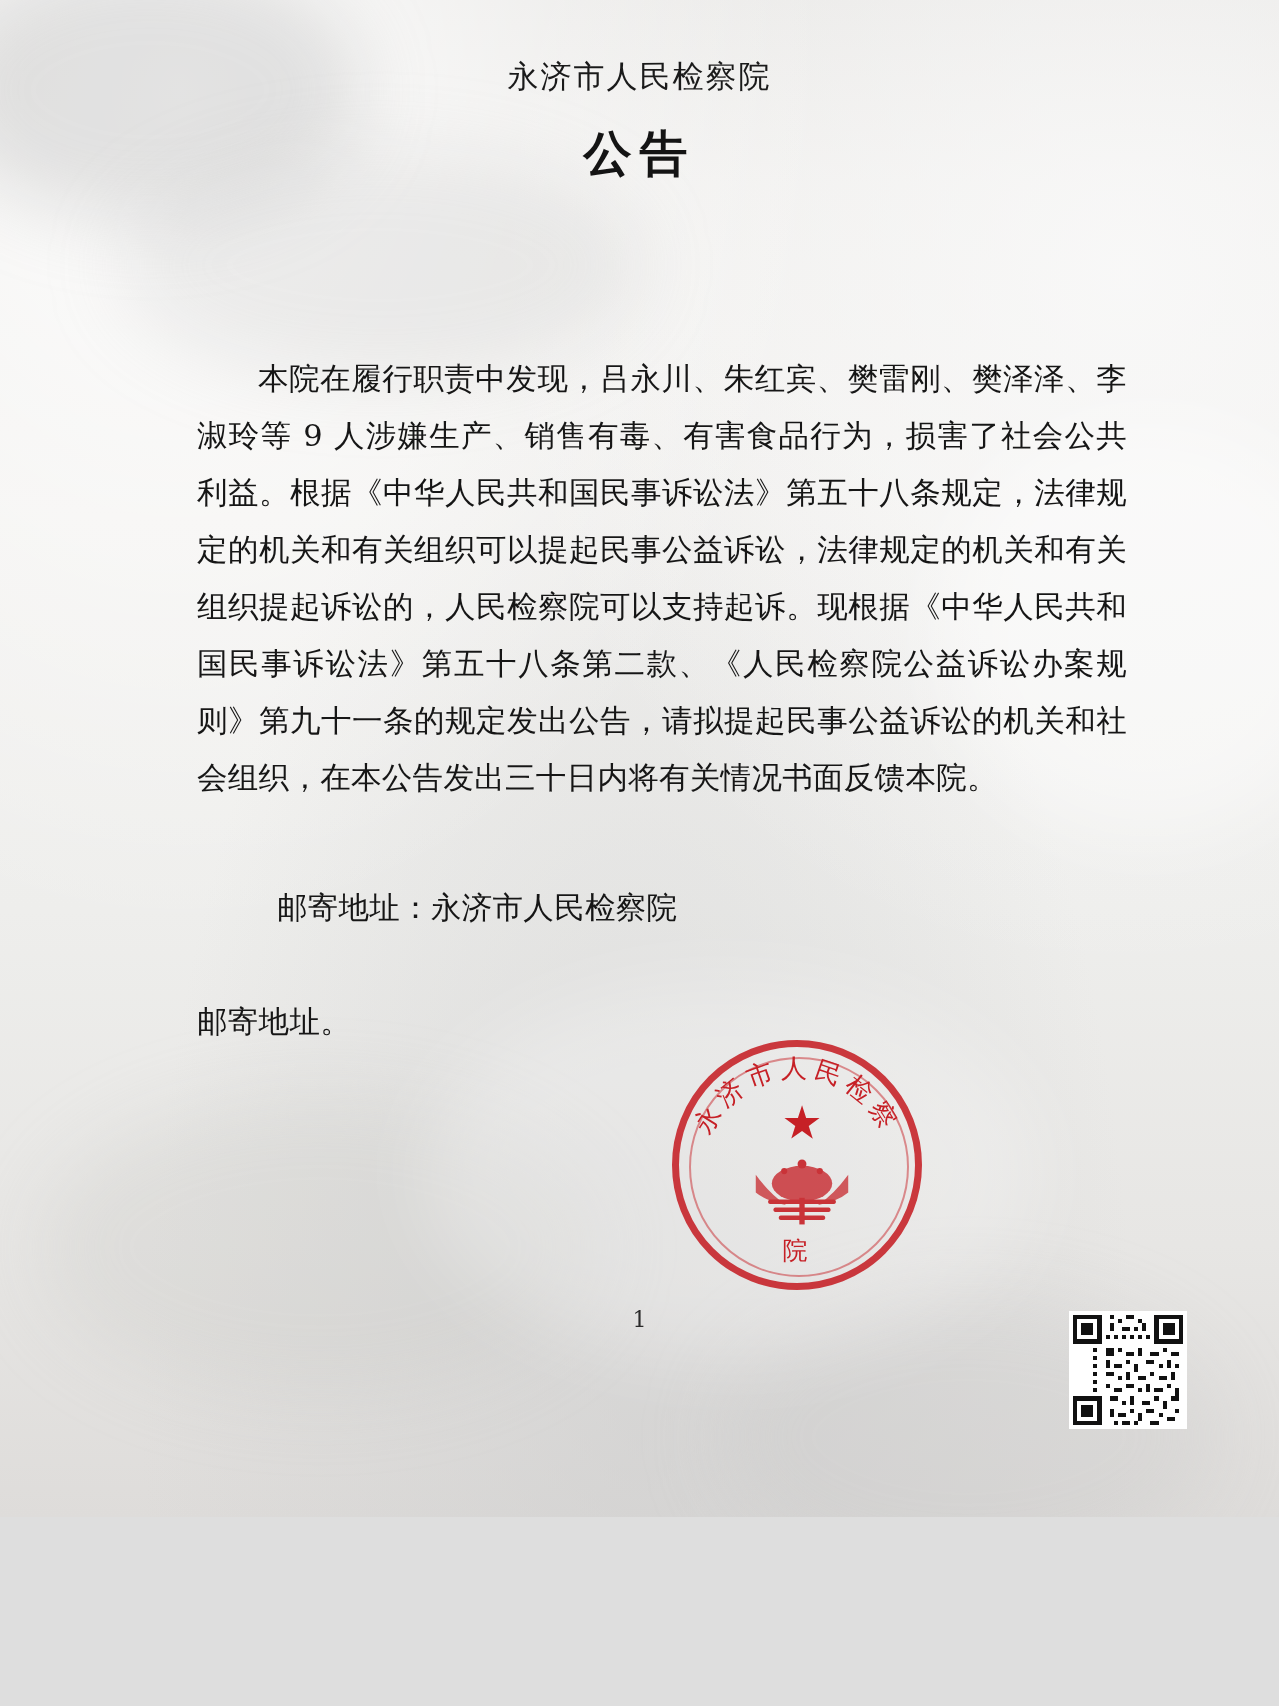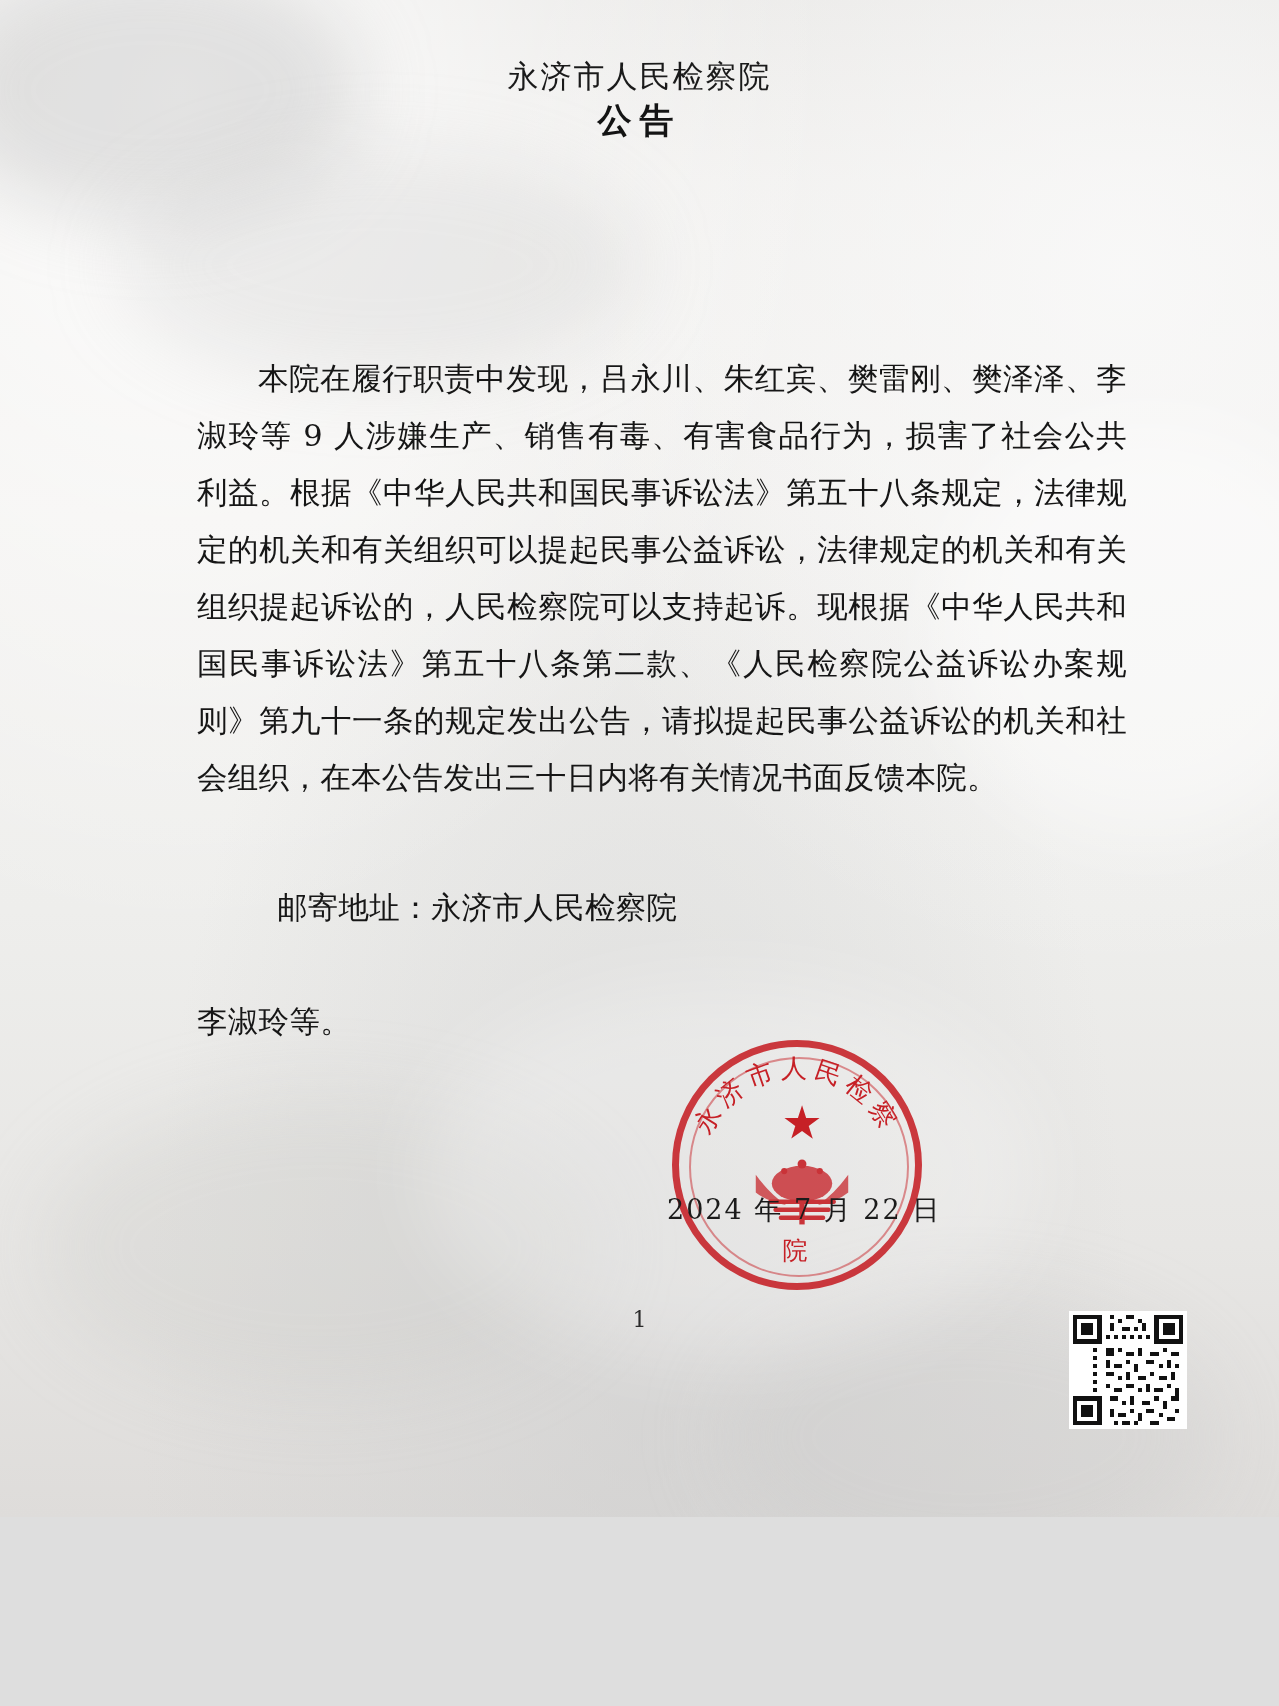--- a/index.html
+++ b/index.html
@@ -48,21 +48,22 @@
     top: 56px;
     text-align: center;
   }
   .org-name {
     font-size: 31px;
     letter-spacing: 2px;
     color: #1a1a1a;
     font-family: "DejaVu Serif", "Liberation Serif", serif;
   }
   .doc-type {
-    font-size: 34px;
+    margin-top: 24px;
+    font-size: 48px;
     font-weight: bold;
     letter-spacing: 8px;
     color: #141414;
   }
 
   .doc-number {
     position: absolute;
     top: 243px;
     right: 126px;
     font-size: 26px;
@@ -197,21 +198,21 @@
   </div>
 
 
   <div class="doc-body">
     <div class="para indent">本院在履行职责中发现，吕永川、朱红宾、樊雷刚、樊泽泽、李淑玲等 9 人涉嫌生产、销售有毒、有害食品行为，损害了社会公共利益。根据《中华人民共和国民事诉讼法》第五十八条规定，法律规定的机关和有关组织可以提起民事公益诉讼，法律规定的机关和有关组织提起诉讼的，人民检察院可以支持起诉。现根据《中华人民共和国民事诉讼法》第五十八条第二款、《人民检察院公益诉讼办案规则》第九十一条的规定发出公告，请拟提起民事公益诉讼的机关和社会组织，在本公告发出三十日内将有关情况书面反馈本院。</div>
 
     <div class="contact-block">
       <div class="contact-line">
         <span>邮寄地址：</span><span>永济市人民检察院</span>
       </div>
-      <div class="contact-line">李淑玲等。</div>
+      <div class="contact-line">邮寄地址。</div>
     </div>
   </div>
 
   <div class="seal-area">
     <div class="seal">
       <div class="inner-ring"></div>
     </div>
 
     <svg class="seal-text-svg" viewBox="0 0 250 250">
       <defs>
@@ -236,21 +237,20 @@
         <rect x="34" y="76" width="52" height="5" rx="2"></rect>
         <rect x="57" y="56" width="6" height="30"></rect>
         <path d="M8 30 q 16 22 34 34 q -22 -4 -34 -14 z" opacity="0.8"></path>
         <path d="M112 30 q -16 22 -34 34 q 22 -4 34 -14 z" opacity="0.8"></path>
         <circle cx="60" cy="18" r="5"></circle>
         <circle cx="40" cy="26" r="3.5"></circle>
         <circle cx="80" cy="26" r="3.5"></circle>
       </g>
     </svg>
 
-    <div class="date-line">2024 年 7 月 22 日</div>
   </div>
 
   <div class="page-number">1</div>
 
   <div class="qr">
     <svg width="118" height="118" viewBox="0 0 29 29" shape-rendering="crispEdges">
       <rect width="29" height="29" fill="#ffffff"></rect>
       <g fill="#111111">
 
         <rect x="1" y="1" width="7" height="1"></rect>

